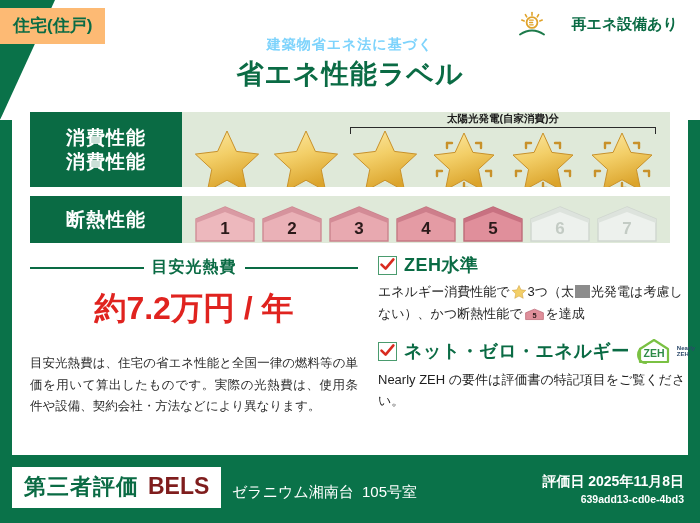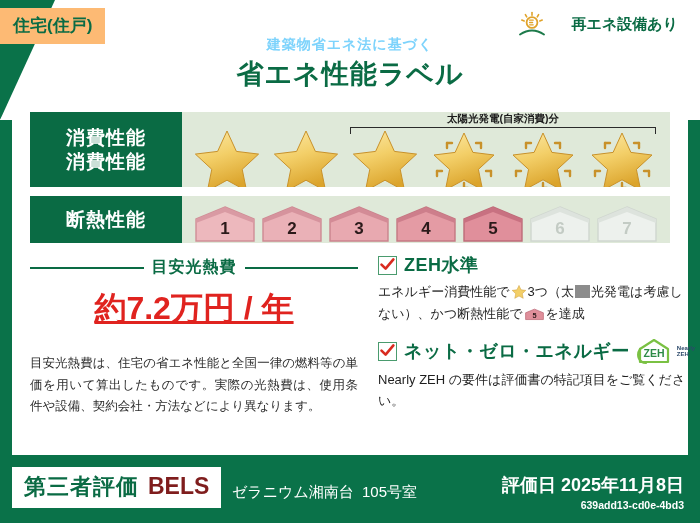--- a/index.html
+++ b/index.html
@@ -195,21 +195,20 @@
     color: #0a6b44; font-weight: bold; font-size: 16px;
     letter-spacing: 1px;
   }
   .cost-value {
     text-align: center;
     color: #e0231f;
     font-size: 32px;
     font-weight: bold;
     margin-top: 9px;
     letter-spacing: 0px;
-    text-decoration: underline;
   }
   .cost-note {
     margin-top: 22px;
     font-size: 12.5px;
     line-height: 1.72;
     color: #2b2b2b;
     text-align: justify;
   }
 
   
@@ -285,21 +284,21 @@
     left: 362px; top: 22px;
     color: #ffffff;
     font-size: 15px;
   }
   .eval-block {
     position: absolute;
     right: 16px; top: 12px;
     text-align: right;
     color: #fff;
   }
-  .eval-date { font-size: 18px; font-weight: bold; }
+  .eval-date { font-size: 14px; font-weight: bold; }
   .eval-id { font-size: 10.5px; margin-top: 2px; font-weight: bold; }
 </style>
 </head>
 <body>
 
 <div class="frame">
 
   <svg class="swoosh" viewBox="0 0 700 120" preserveAspectRatio="none">
     <polygon points="0,120 700,120 700,0 55,0" fill="#ffffff"></polygon>
     <polygon points="0,120 700,120 700,14 66,14" fill="#ffffff"></polygon>

